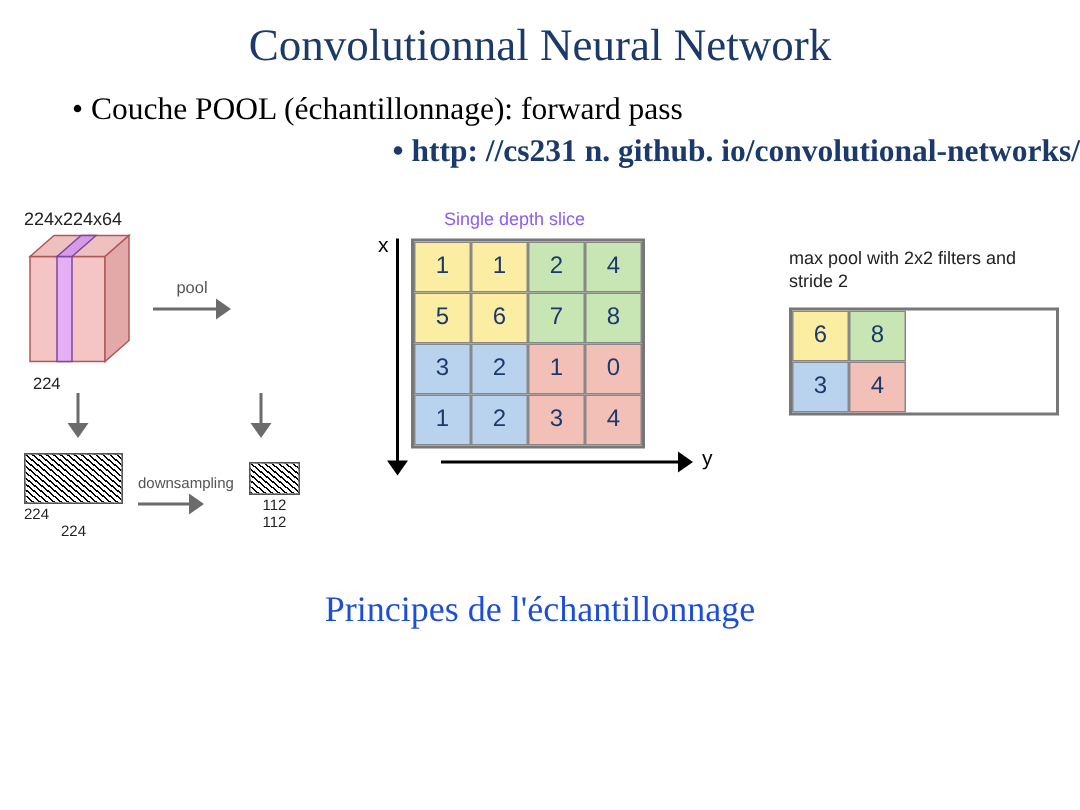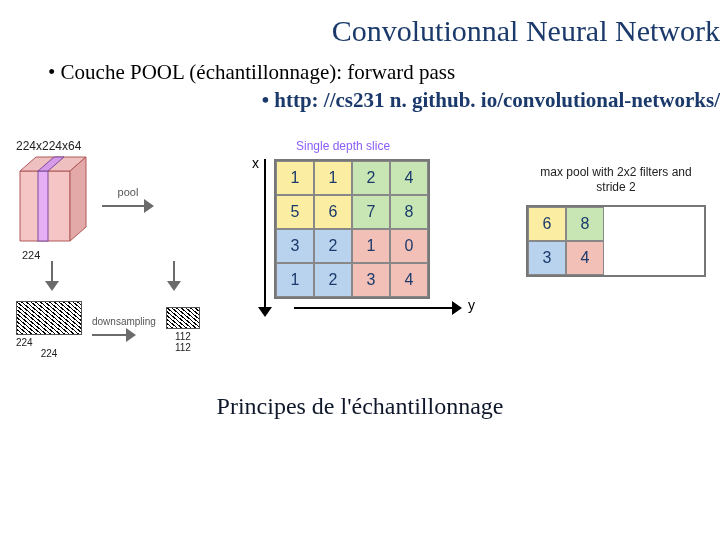--- a/index.html
+++ b/index.html
@@ -5,21 +5,21 @@
   * { box-sizing: border-box; margin: 0; padding: 0; }
   body {
     width: 720px; height: 540px;
     background: #fff;
     font-family: "Times New Roman", Times, serif;
     color: #000;
     position: relative;
     overflow: hidden;
   }
   .title {
-    text-align: right;
+    text-align: center;
     font-size: 30px;
     color: #1b3a6b;
     margin-top: 14px;
     font-weight: normal;
   }
   .bullets {
     margin-top: 10px;
     padding-left: 10px;
     font-size: 21px;
     line-height: 1.35;
@@ -64,27 +64,27 @@
   .q0 { background:#fbeea3; } 
   .q1 { background:#c7e6b3; } 
   .q2 { background:#b9d3ef; } 
   .q3 { background:#f3c0b8; } 
   .y-axis { position: relative; height: 18px; margin-left: 20px; }
   .y-axis .ln { position:absolute; top:8px; left:0; width:160px; height:2px; background:#000; }
   .y-axis .hd { position:absolute; top:2px; left:158px; border-left:10px solid #000; border-top:7px solid transparent; border-bottom:7px solid transparent; }
   .y-axis .ty { position:absolute; top:-2px; left:174px; font-size:14px; }
   
   .right { width: 180px; font-family: Arial, sans-serif; font-size: 12px; color:#222; padding-top: 26px; }
-  .note { font-size: 12px; line-height:1.25; margin-bottom: 10px; text-align: center; }
+  .note { font-size: 12px; line-height:1.25; margin-bottom: 10px; }
   .grid2 { display:grid; grid-template-columns: repeat(2, 38px); grid-template-rows: repeat(2, 34px); border:2px solid #777; }
   .caption {
     text-align:center;
     font-size: 24px;
     margin-top: 34px;
-    color:#0f172a;
+    color:#1d4ed8;
   }
 </style>
 </head>
 <body>
 
 <h1 class="title">Convolutionnal Neural Network</h1>
 
 <div class="bullets">
   <div class="b2">• <span>Couche POOL (échantillonnage): forward pass</span></div>
   <div class="b2 link">• <span>http: //cs231 n. github. io/convolutional-networks/</span></div>

